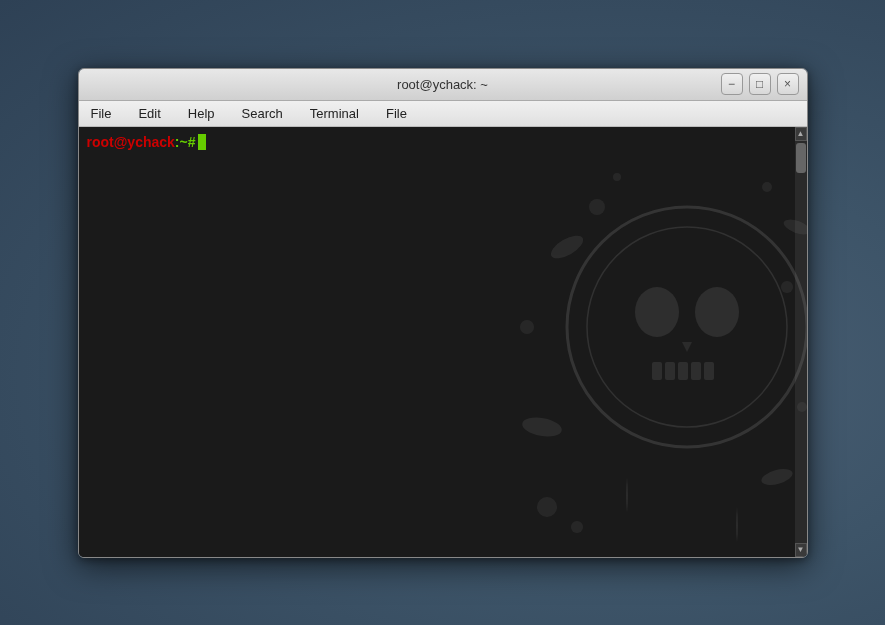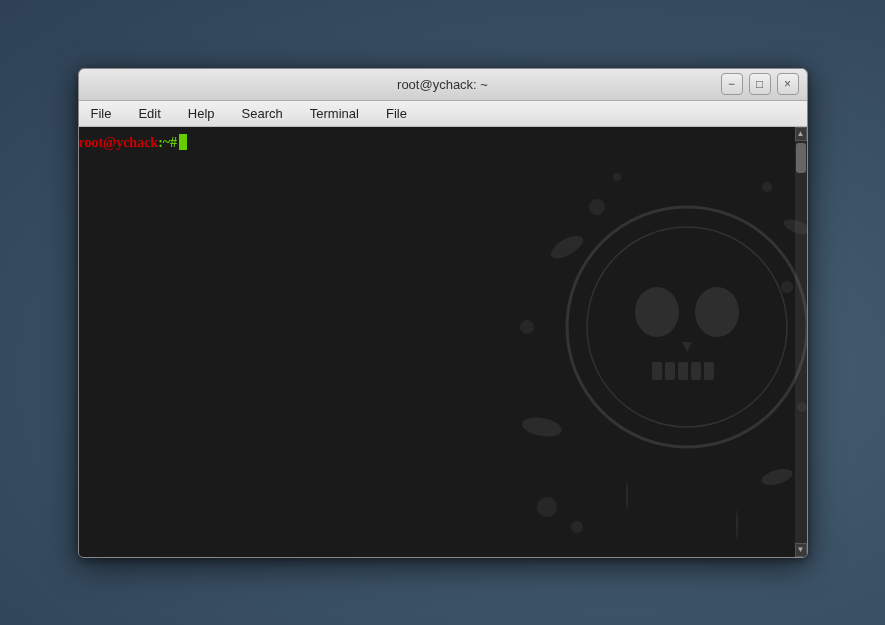--- a/index.html
+++ b/index.html
@@ -106,22 +106,22 @@
     .terminal-area {
       flex: 1;
       background: #1a1a1a;
       display: flex;
       overflow: hidden;
       position: relative;
     }
 
     .terminal-content {
       flex: 1;
-      padding: 6px 0;
-      font-family: Liberation Serif, serif;
+      padding: 6px 8px;
+      font-family: Liberation Sans, sans-serif;
       font-size: 14px;
       color: #e0e0e0;
       overflow: hidden;
       
       background:
         radial-gradient(ellipse at 78% 55%, rgba(40,40,40,0.0) 0%, rgba(20,20,20,0) 60%),
         #1a1a1a;
     }
 
     .terminal-bg-art {

